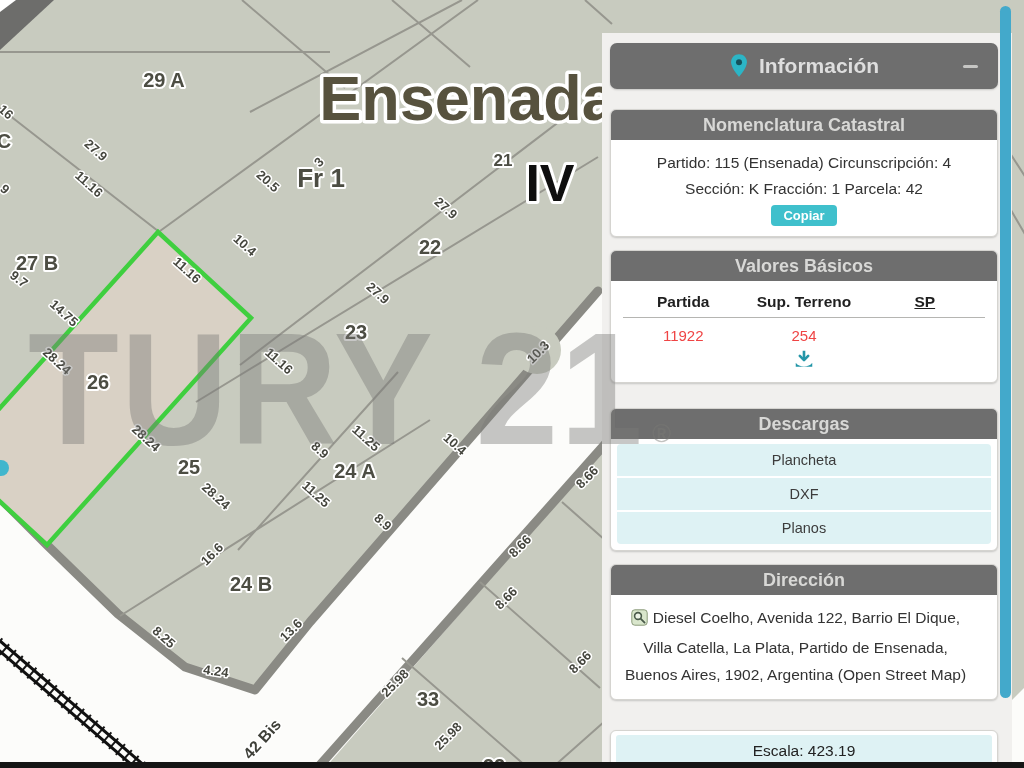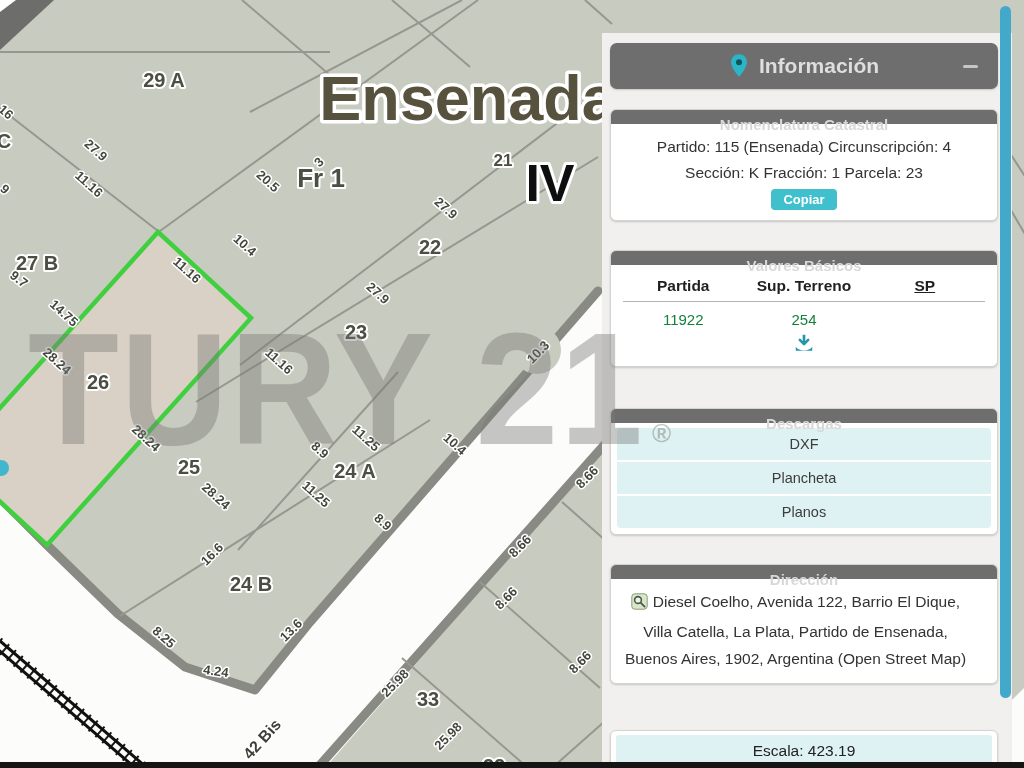--- a/index.html
+++ b/index.html
@@ -26,39 +26,39 @@
           text-anchor:middle;dominant-baseline:central;stroke-linejoin:round;}
   .plabel.title{fill:#57523e;stroke-width:7px;}
   .plabel.zone{fill:#0e0e0e;stroke-width:6px;}
   .dlabel{font-weight:bold;font-size:13px;fill:#45463e;stroke:#ffffff;stroke-width:3px;paint-order:stroke;
           text-anchor:middle;dominant-baseline:central;stroke-linejoin:round;}
   .dlabel.street{font-size:16px;fill:#3f4039;}
   
   #panel{position:absolute;left:602px;top:0;width:410px;height:768px;background:#f1f0ee;z-index:10;margin-top:33px;}
   .card{position:absolute;left:8px;width:388px;background:#ffffff;border:1px solid #d5d4d0;
         border-radius:6px;box-shadow:0 1px 2px rgba(0,0,0,.18);box-sizing:border-box;overflow:hidden;}
-  .card-h{background:var(--header-gray,#6e6e6e);color:#d8d8d6;font-weight:bold;font-size:15px;
-          text-align:center;height:14px;line-height:30px;}
+  .card-h{background:var(--header-gray,#6e6e6e);color:#d8d8d6;font-weight:bold;font-size:18px;
+          text-align:center;height:30px;line-height:30px;}
   #card-info{top:10px;height:46px;border-radius:7px;background:var(--header-gray,#6e6e6e);
              display:flex;align-items:center;justify-content:center;gap:10px;border:none;}
   #info-title{color:#dedede;font-size:21px;font-weight:bold;}
   #collapse-btn{position:absolute;right:14px;top:0;height:46px;display:flex;align-items:center;cursor:pointer;background:none;border:none;}
   .minus-bar{display:block;width:15px;height:3px;background:#c6c6c4;border-radius:2px;}
   #card-nom{top:76px;}
   .nom-b{padding:10px 12px 8px 12px;text-align:center;font-size:15.5px;color:#333;line-height:26px;}
   .copy-btn{margin-top:3px;background:var(--accent,#3fc0cc);color:#ffffff;border:none;border-radius:4px;
             font-size:13px;font-weight:bold;padding:3px 12px;cursor:pointer;font-family:"Liberation Sans",sans-serif;}
   #card-val{top:217px;}
   .vtable{padding:8px 10px 6px 10px;}
   .vrow{display:flex;text-align:center;}
   .vrow span{display:block;}
   .vc1{width:34%;} .vc2{width:32%;} .vc3{width:34%;text-decoration:underline;}
   .vhead{font-weight:bold;font-size:15.5px;color:#1f1f1f;padding:4px 0 6px 0;}
   .vdiv{border-top:1px solid #b5b5b2;margin:0 2px;}
-  .vvals{font-size:15px;color:#15803d;padding:9px 0 2px 0;}
+  .vvals{font-size:15px;color:#ef4444;padding:9px 0 2px 0;}
   .dlwrap{text-align:center;padding:2px 0 2px 0;cursor:pointer;}
   #card-desc{top:375px;}
   .desc-b{padding:5px 6px 6px 6px;}
   .desc-rows{border-radius:4px;overflow:hidden;}
   .desc-row{background:var(--row-teal,#def2f4);text-align:center;font-size:14.5px;color:#3c3c3c;
             height:32px;line-height:32px;border-bottom:2px solid #ffffff;cursor:pointer;}
   .desc-row:last-child{border-bottom:none;}
   #card-dir{top:531px;}
   .dir-b{padding:9px 30px 11px 13px;text-align:center;font-size:15.5px;color:#333;line-height:27px;}
   .dir-icon{display:inline-block;vertical-align:-3px;margin-right:5px;}
@@ -189,21 +189,21 @@
     <span id="info-title">Información</span>
     <button id="collapse-btn">
       <span class="minus-bar"></span>
     </button>
   </div>
 
   <div class="card" id="card-nom">
     <div class="card-h">Nomenclatura Catastral</div>
     <div class="nom-b">
       <div>Partido: 115 (Ensenada) Circunscripción: 4</div>
-      <div>Sección: K Fracción: 1 Parcela: 23</div>
+      <div>Sección: K Fracción: 1 Parcela: 42</div>
       <button class="copy-btn">Copiar</button>
     </div>
   </div>
 
   <div class="card" id="card-val">
     <div class="card-h">Valores Básicos</div>
     <div class="vtable">
       <div class="vrow vhead">
         <span class="vc1">Partida</span>
         <span class="vc2">Sup. Terreno</span>
@@ -224,22 +224,22 @@
           </svg>
         </span>
       </div>
     </div>
   </div>
 
   <div class="card" id="card-desc">
     <div class="card-h">Descargas</div>
     <div class="desc-b">
       <div class="desc-rows">
+        <div class="desc-row">Plancheta</div>
         <div class="desc-row">DXF</div>
-        <div class="desc-row">Plancheta</div>
         <div class="desc-row">Planos</div>
       </div>
     </div>
   </div>
 
   <div class="card" id="card-dir">
     <div class="card-h">Dirección</div>
     <div class="dir-b">
       <span class="dir-icon">
         <svg width="17" height="17" viewBox="0 0 17 17">

